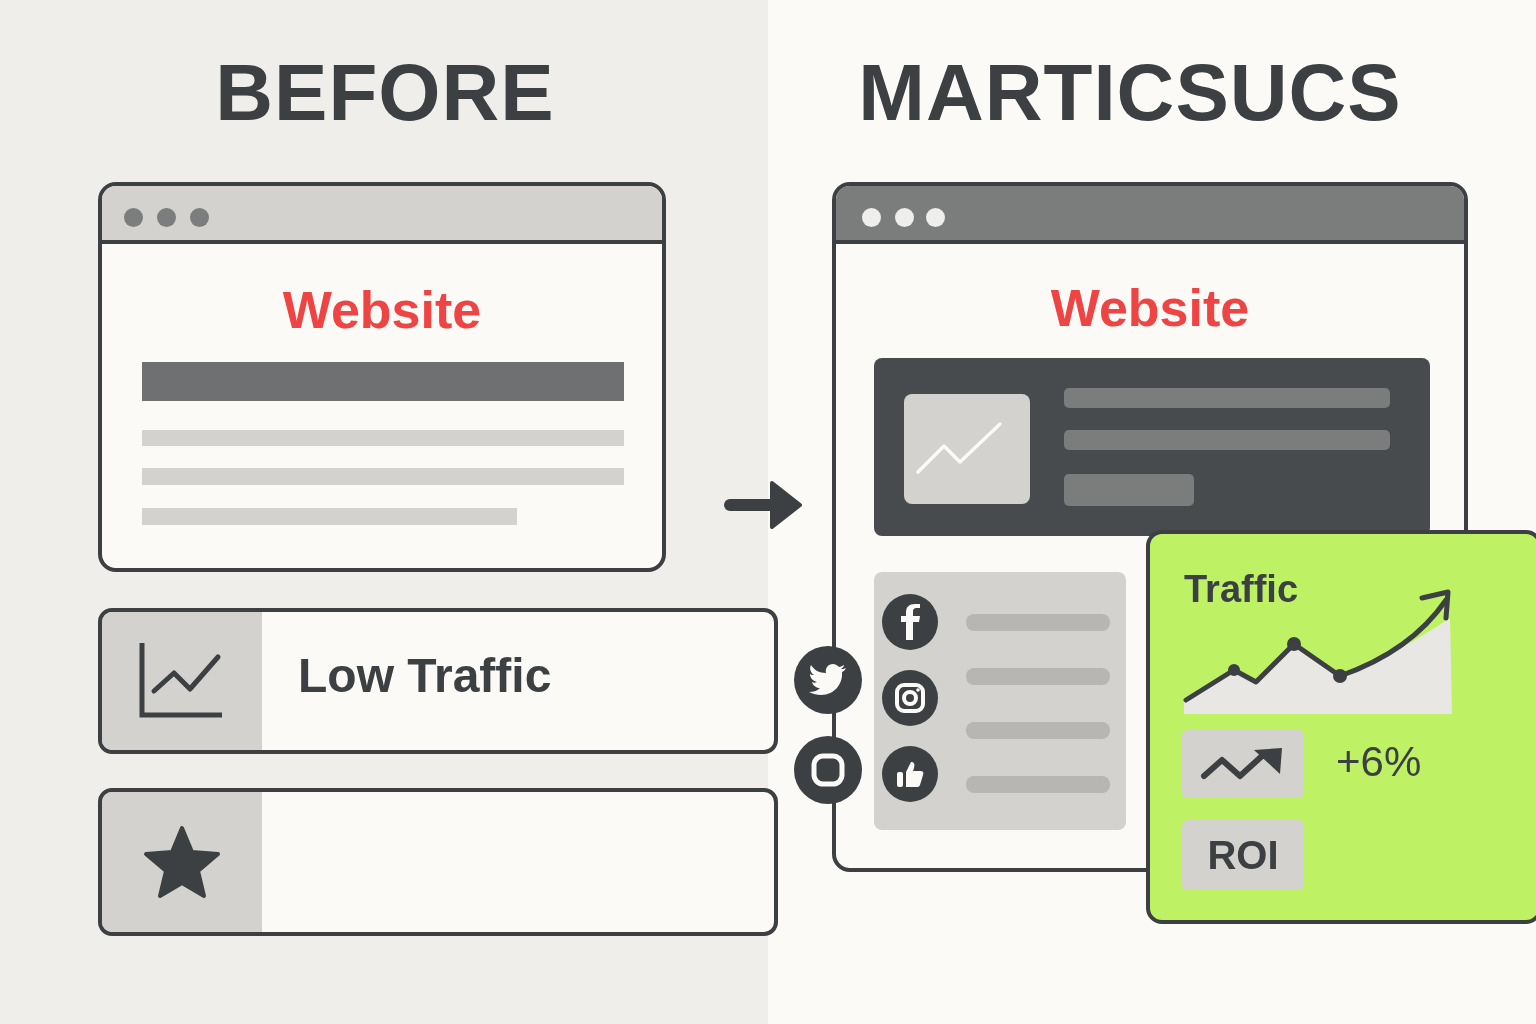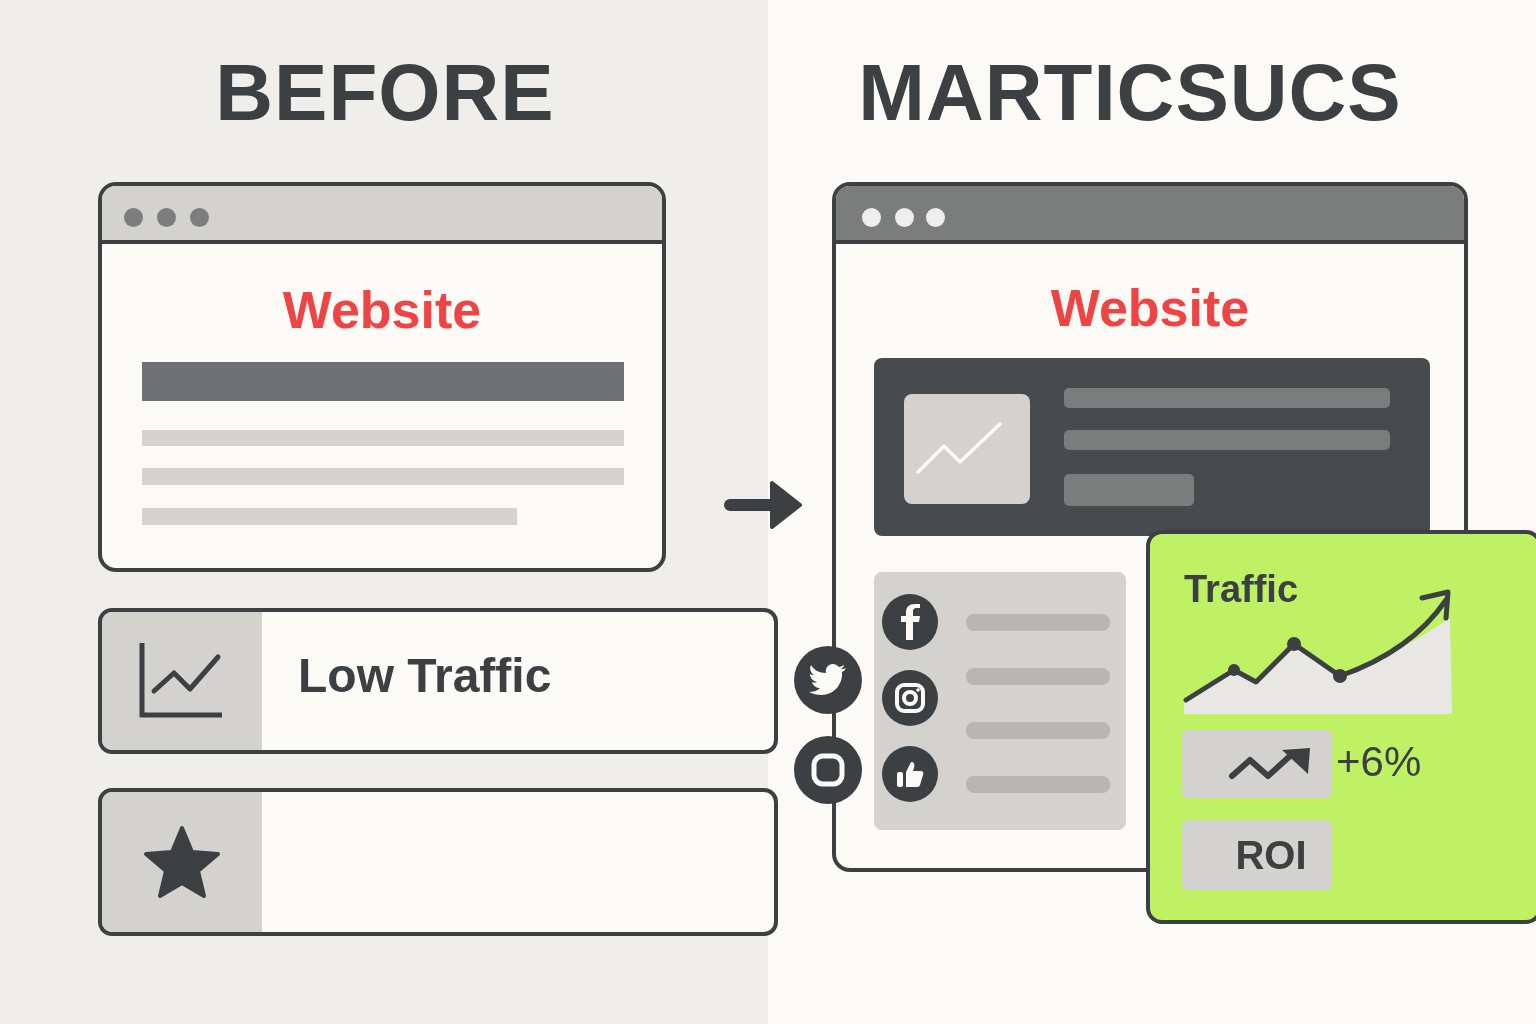--- a/index.html
+++ b/index.html
@@ -93,21 +93,21 @@
     .traffic-card {
       position: absolute; left: 1146px; top: 530px; width: 396px; height: 394px;
       border: 4px solid #3c4042; border-radius: 16px; background: #bef264; box-sizing: border-box;
     }
     .traffic-card .t-title {
       position: absolute; left: 34px; top: 34px; font-weight: 700; font-size: 38px; color: #3c4042;
     }
     .traffic-card .chart { position: absolute; left: 30px; top: 44px; }
     .stat-box {
       position: absolute; left: 32px; width: 122px; background: #d3d2ce; border-radius: 6px;
-      display: flex; align-items: center; justify-content: center; padding-left: 28px;
+      display: flex; align-items: center; justify-content: center;
     }
     .stat-box.growth { top: 196px; height: 68px; }
     .stat-box.roi { top: 286px; height: 70px; font-weight: 700; font-size: 40px; color: #3c4042; }
     .stat-val { position: absolute; font-size: 42px; color: #3c4042; }
     .stat-val.v1 { left: 186px; top: 204px; }
     .stat-val.v2 { left: 162px; top: 292px; }
   </style>
 </head>
 <body>
 

